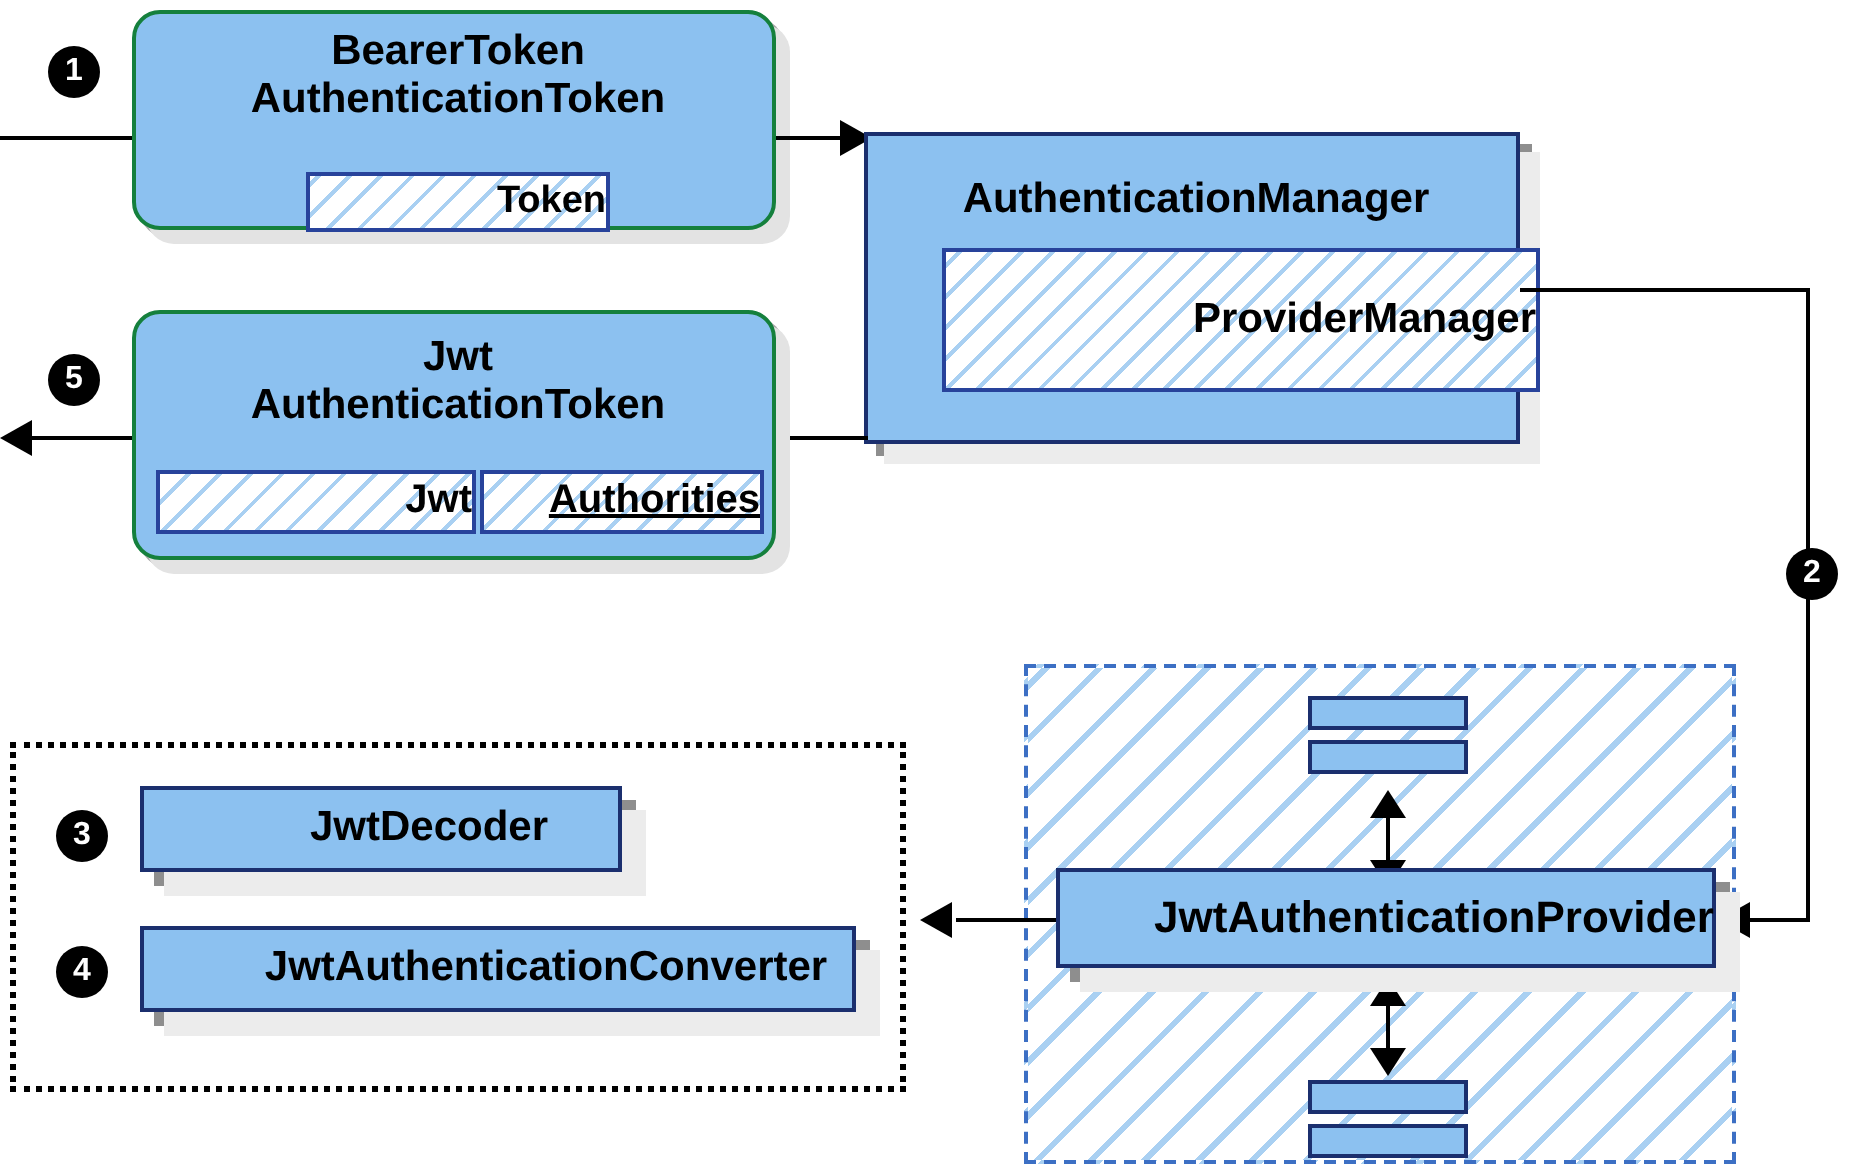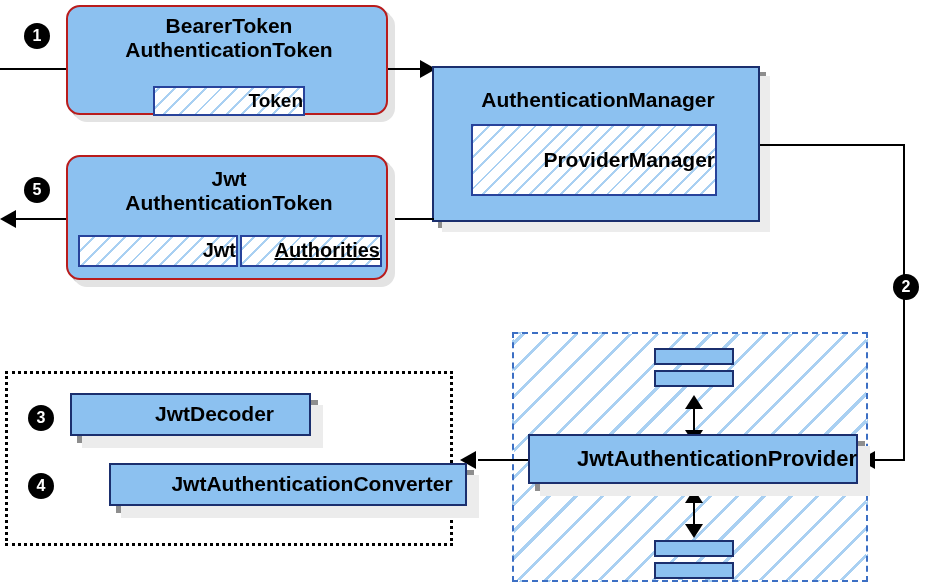--- a/index.html
+++ b/index.html
@@ -27,21 +27,21 @@
     color: #000000;
     text-align: center;
     line-height: 1.16;
     white-space: pre-line;
   }
 
   
   .card-round {
     border-radius: 14px;
     background: #8CC1F0;
-    border: 2px solid #b91c1c;
+    border: 2px solid #15803d;
     box-sizing: border-box;
     box-shadow: 7px 7px 0 0 #e3e3e3, 4px 4px 0 0 #a8a8a8;
   }
   
   .card-square {
     background: #8CC1F0;
     border: 2px solid #1b2f6e;
     box-sizing: border-box;
     box-shadow: 10px 10px 0 0 #ececec, 6px 6px 0 0 #8e8e8e;
   }
@@ -159,21 +159,21 @@
     <div class="abs hatch-box" style="left:85px; top:79px; width:152px; height:30px;">
       <span class="lbl" style="font-size:19px;">Token</span>
     </div>
   </div>
 
   <div class="abs line-h" style="left:388px; top:68px; width:35px;"></div>
   <div class="abs arrow-right" style="left:420px; top:60px;"></div>
 
   <div class="abs card-square" style="left:432px; top:66px; width:328px; height:156px;">
     <div class="abs lbl" style="left:0px; top:20px; width:328px; font-size:21px;">AuthenticationManager</div>
-    <div class="abs hatch-box" style="left:37px; top:56px; width:246px; height:72px;">
+    <div class="abs hatch-box" style="left:37px; top:56px; width:299px; height:72px;">
       <span class="lbl" style="font-size:21px;">ProviderManager</span>
     </div>
   </div>
 
   <div class="abs line-h" style="left:760px; top:144px; width:145px;"></div>
   <div class="abs line-v" style="left:903px; top:144px; height:316px;"></div>
   <div class="abs line-h" style="left:872px; top:459px; width:33px;"></div>
   <div class="abs arrow-left" style="left:859px; top:451px;"></div>
 
   <div class="abs badge" style="left:893px; top:274px;">2</div>
@@ -223,17 +223,17 @@
   <div class="abs dotted-box" style="left:5px; top:371px; width:448px; height:175px;"></div>
 
   <div class="abs badge" style="left:28px; top:405px;">3</div>
 
   <div class="abs bar-flat" style="left:70px; top:393px; width:241px; height:43px;">
     <span class="lbl" style="font-size:21px;">JwtDecoder</span>
   </div>
 
   <div class="abs badge" style="left:28px; top:473px;">4</div>
 
-  <div class="abs bar-flat" style="left:70px; top:463px; width:358px; height:43px;margin-left:39px;">
+  <div class="abs bar-flat" style="left:70px; top:463px; width:358px; height:43px;">
     <span class="lbl" style="font-size:21px;">JwtAuthenticationConverter</span>
   </div>
 
 </div>
 
 </body></html>

